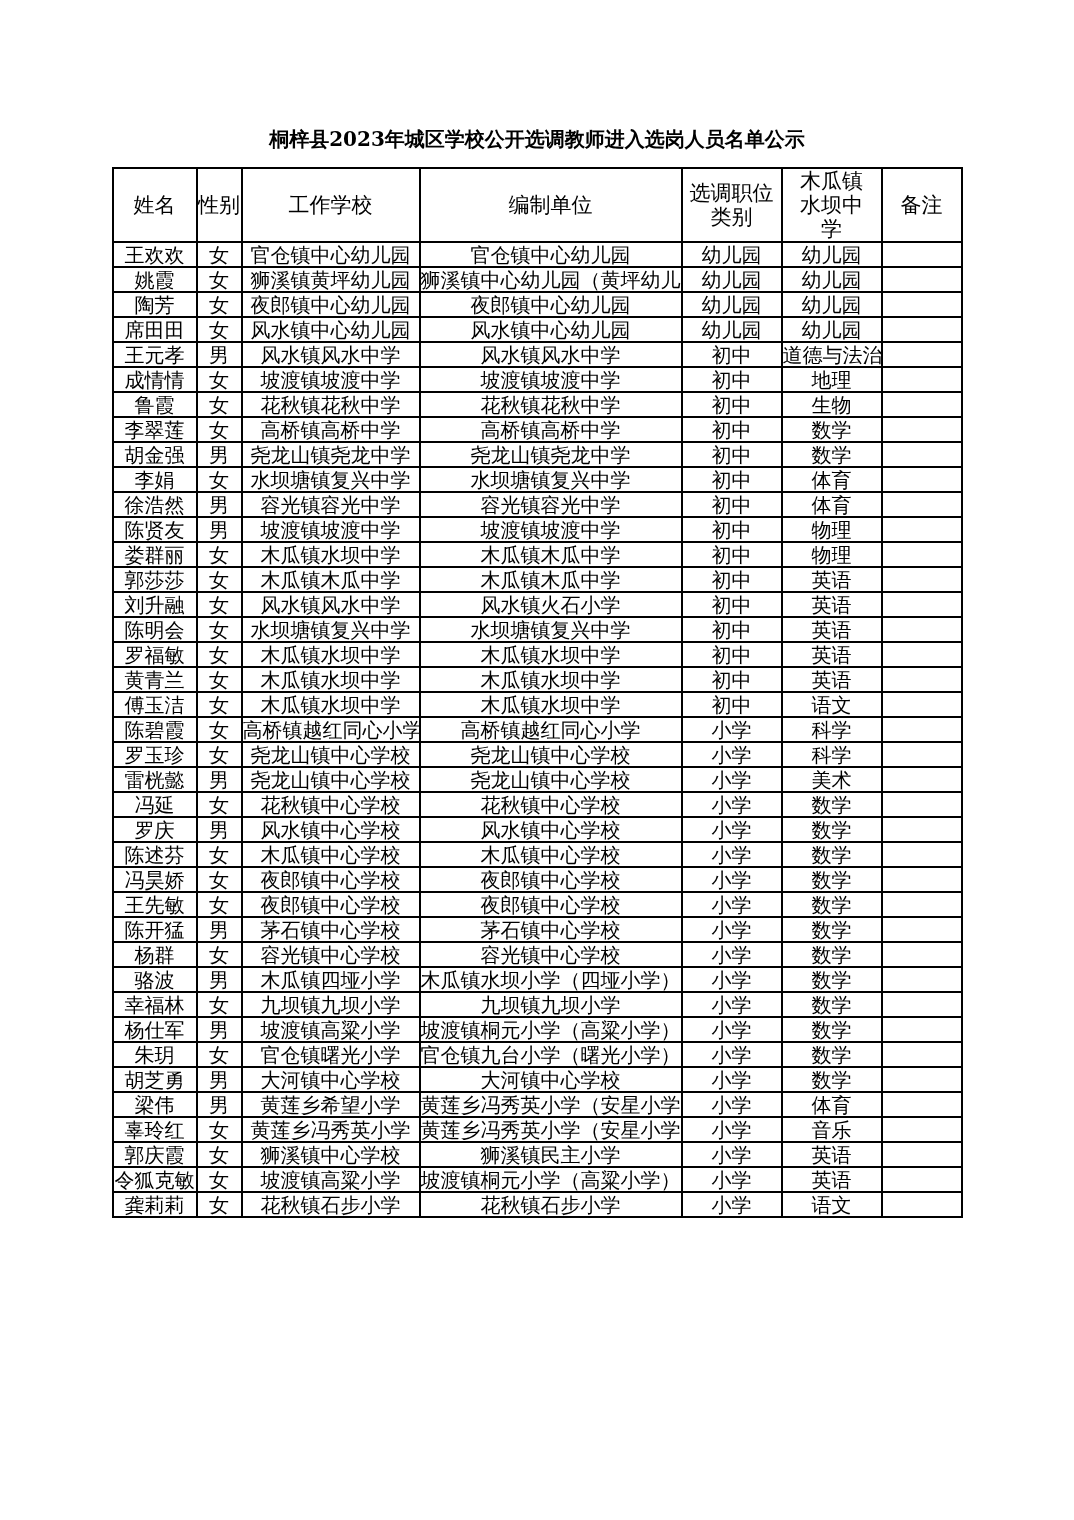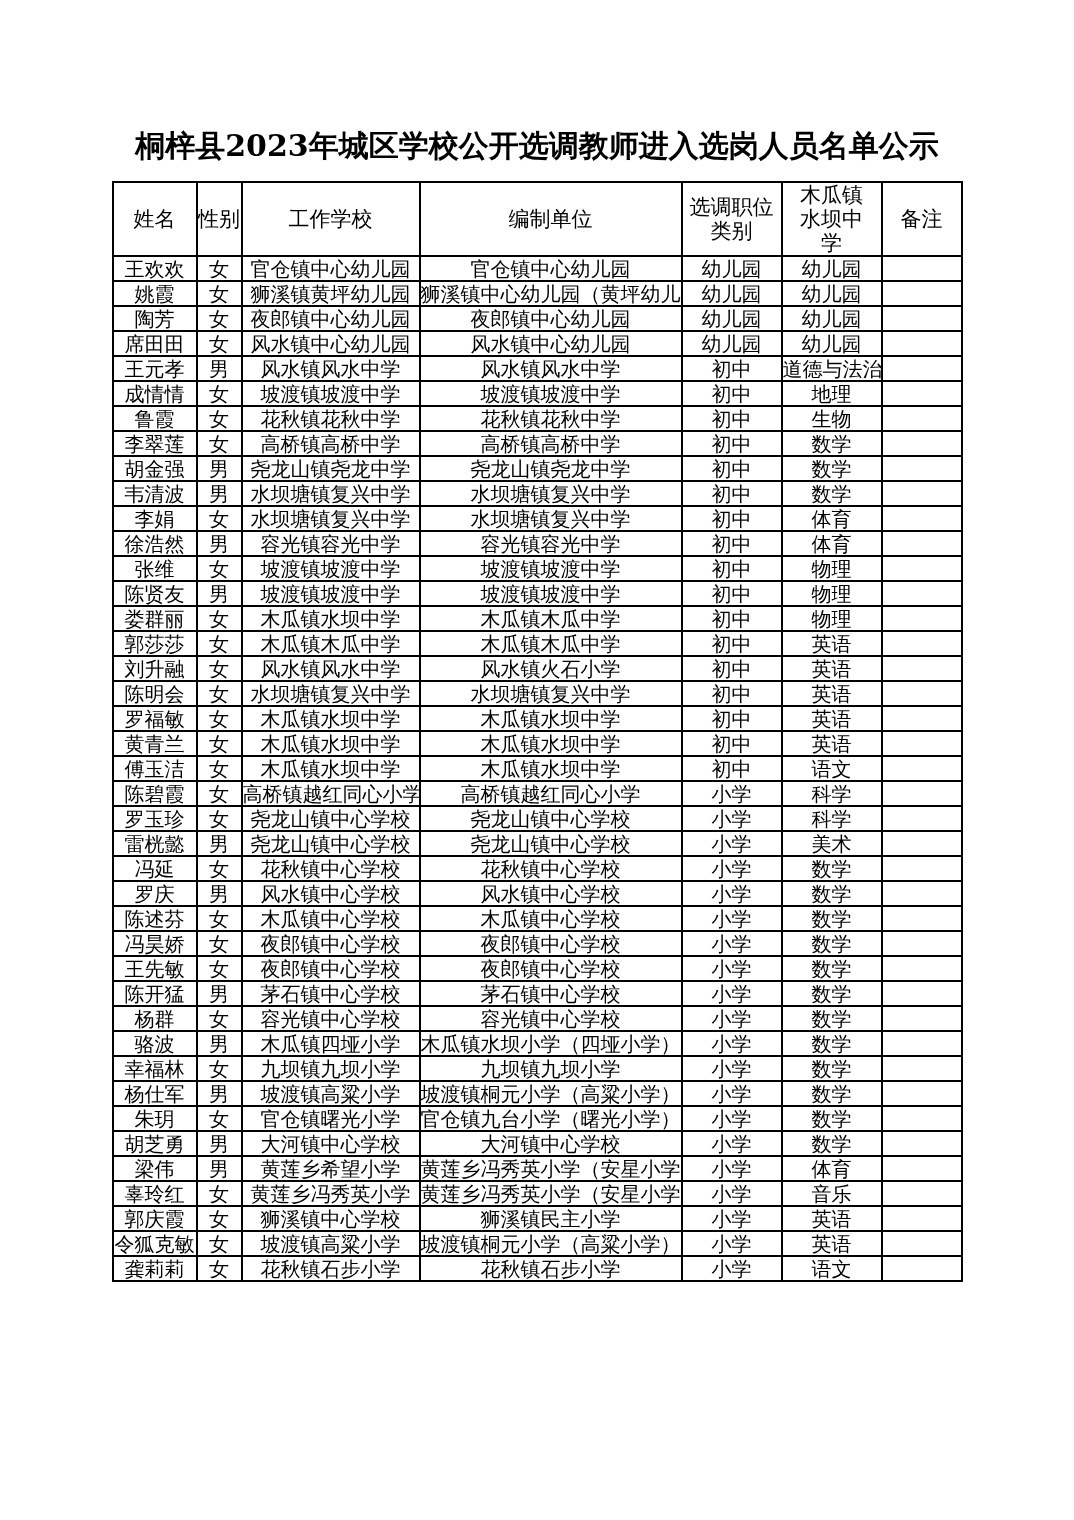--- a/index.html
+++ b/index.html
@@ -11,21 +11,21 @@
     width: 1074px;
     height: 1520px;
     font-family: "DejaVu Serif", "Liberation Serif", serif;
     color: #000;
     position: relative;
   }
   .doc-title {
     padding-top: 126px;
     width: 100%;
     text-align: center;
-    font-size: 30px;
+    font-size: 20px;
     font-weight: bold;
     letter-spacing: 0px;
     margin: 0 0 14px 0;
     white-space: nowrap;
   }
   table.roster {
     width: 849px;
     margin: 0 auto;
     border-collapse: collapse;
     table-layout: fixed;
@@ -157,53 +157,35 @@
       <tr>
         <td class="c-name">胡金强</td>
         <td class="c-gender">男</td>
         <td class="c-work-school">尧龙山镇尧龙中学</td>
         <td class="c-unit">尧龙山镇尧龙中学</td>
         <td class="c-category">初中</td>
         <td class="c-position">数学</td>
         <td class="c-remark"></td>
       </tr>
       <tr>
-        <td class="c-name">韦清波</td>
-        <td class="c-gender">男</td>
+        <td class="c-name">李娟</td>
+        <td class="c-gender">女</td>
         <td class="c-work-school">水坝塘镇复兴中学</td>
         <td class="c-unit">水坝塘镇复兴中学</td>
         <td class="c-category">初中</td>
-        <td class="c-position">数学</td>
-        <td class="c-remark"></td>
-      </tr>
-      <tr>
-        <td class="c-name">李娟</td>
-        <td class="c-gender">女</td>
-        <td class="c-work-school">水坝塘镇复兴中学</td>
-        <td class="c-unit">水坝塘镇复兴中学</td>
-        <td class="c-category">初中</td>
         <td class="c-position">体育</td>
         <td class="c-remark"></td>
       </tr>
       <tr>
         <td class="c-name">徐浩然</td>
         <td class="c-gender">男</td>
         <td class="c-work-school">容光镇容光中学</td>
         <td class="c-unit">容光镇容光中学</td>
         <td class="c-category">初中</td>
         <td class="c-position">体育</td>
-        <td class="c-remark"></td>
-      </tr>
-      <tr>
-        <td class="c-name">张维</td>
-        <td class="c-gender">女</td>
-        <td class="c-work-school">坡渡镇坡渡中学</td>
-        <td class="c-unit">坡渡镇坡渡中学</td>
-        <td class="c-category">初中</td>
-        <td class="c-position">物理</td>
         <td class="c-remark"></td>
       </tr>
       <tr>
         <td class="c-name">陈贤友</td>
         <td class="c-gender">男</td>
         <td class="c-work-school">坡渡镇坡渡中学</td>
         <td class="c-unit">坡渡镇坡渡中学</td>
         <td class="c-category">初中</td>
         <td class="c-position">物理</td>
         <td class="c-remark"></td>

